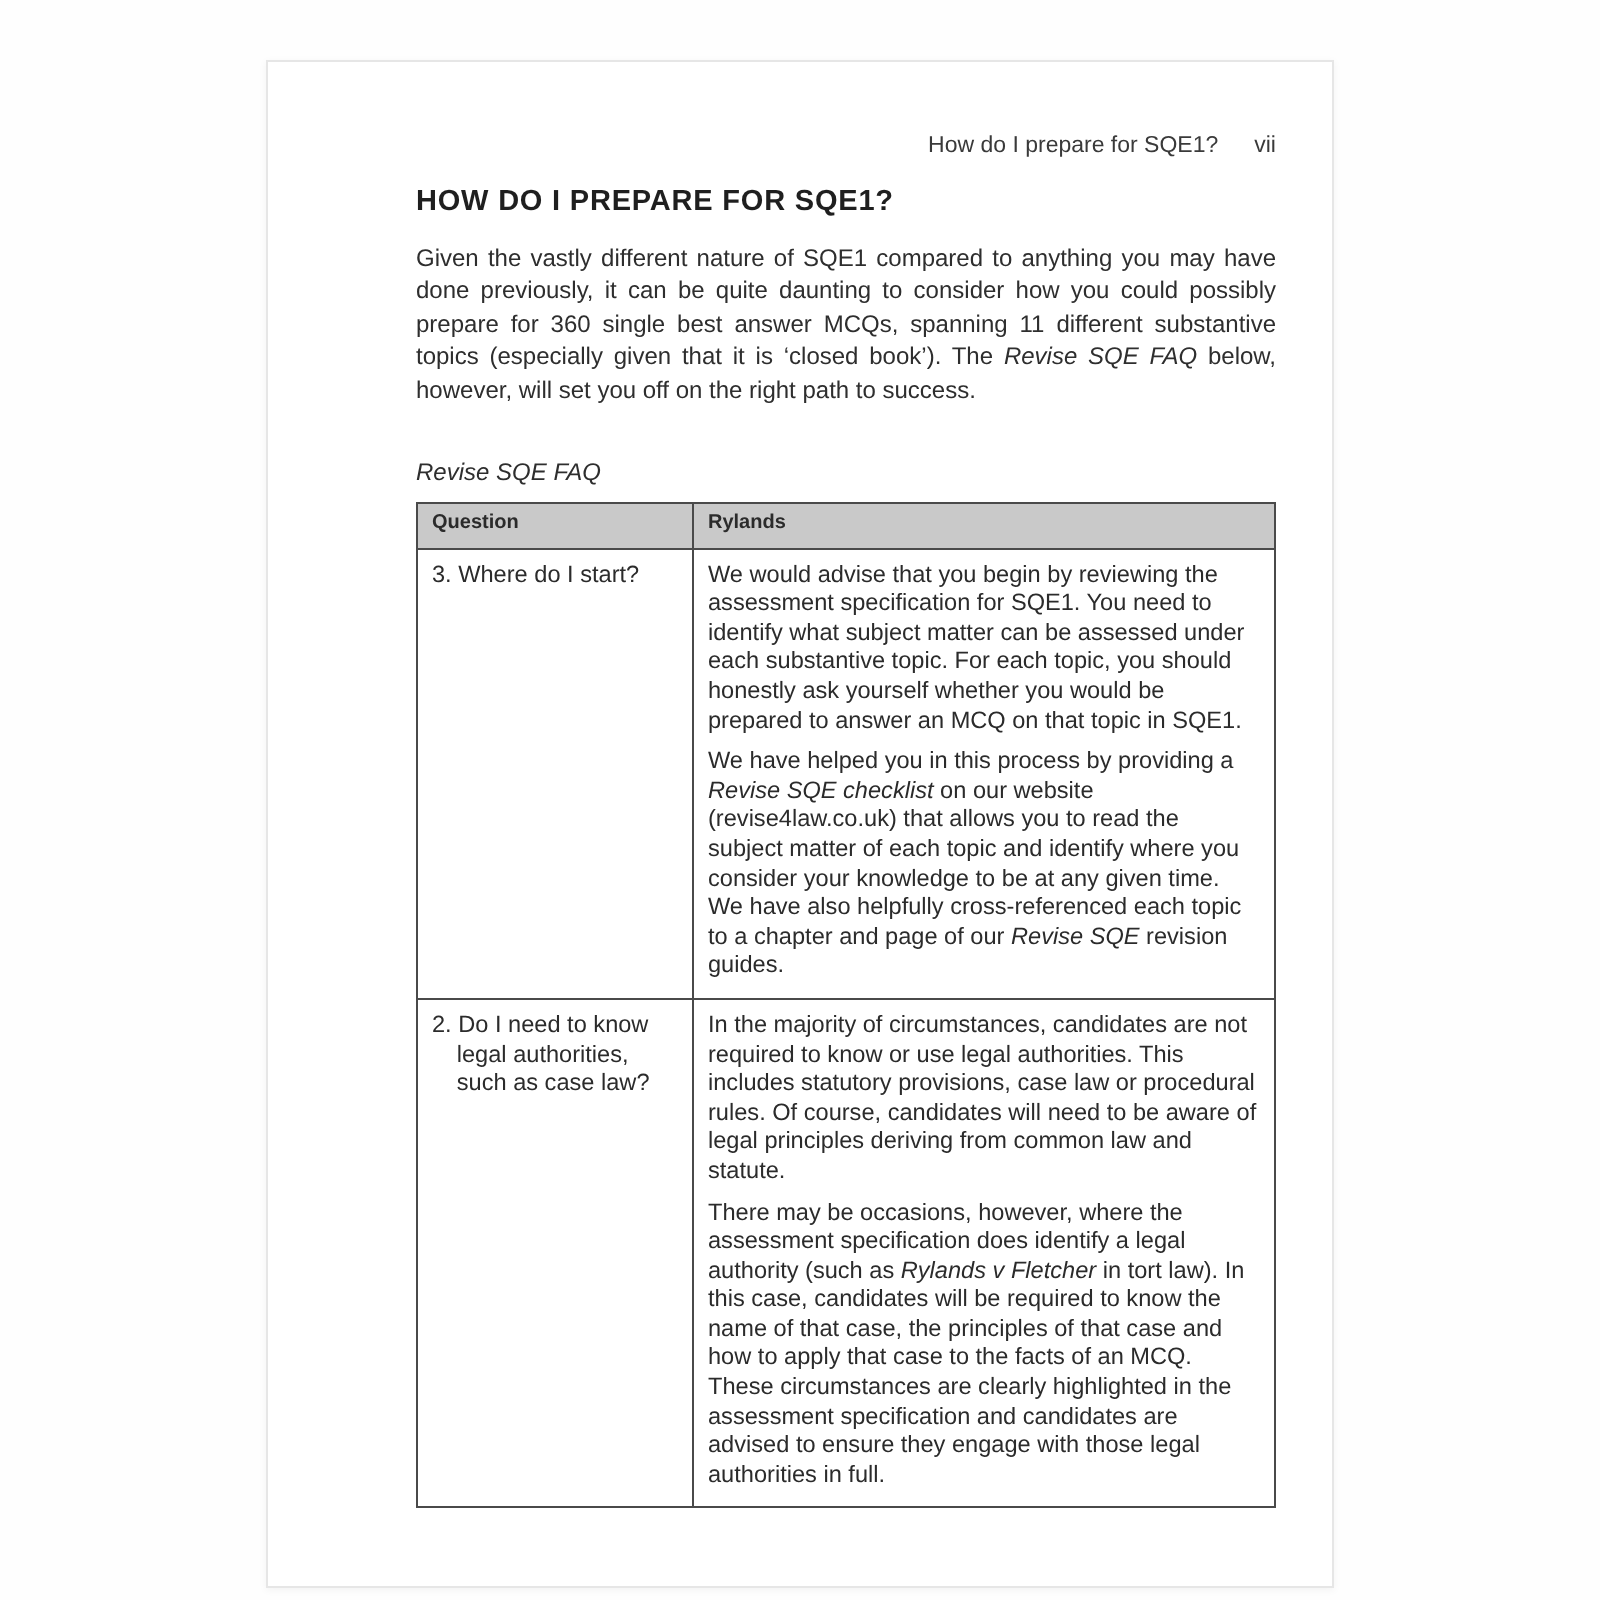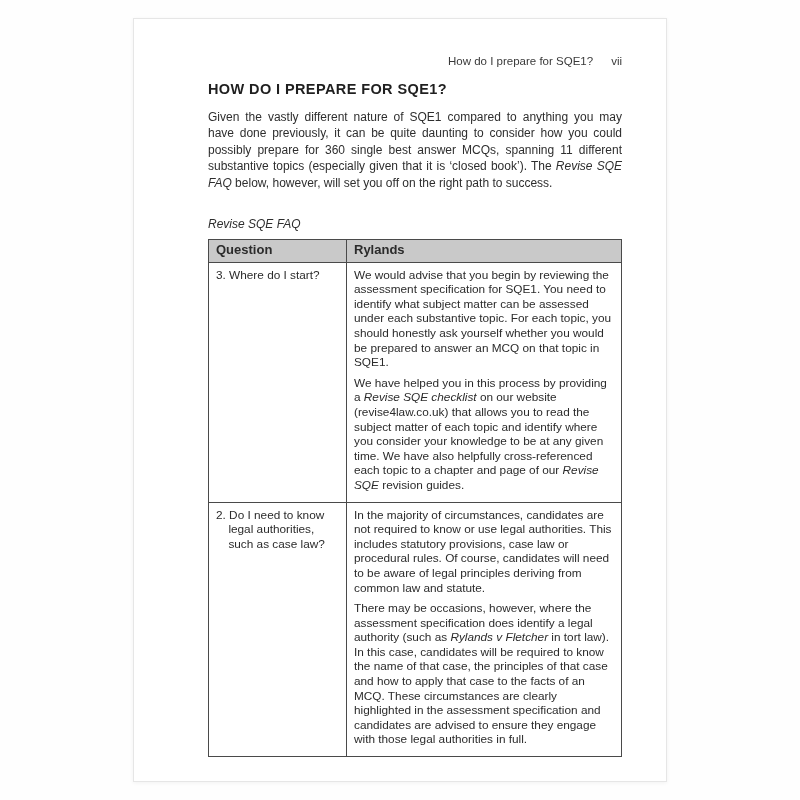--- a/index.html
+++ b/index.html
@@ -12,28 +12,28 @@
     color: #2e2e2e;
   }
   .canvas {
     position: relative;
     width: 800px;
     height: 800px;
   }
   .page {
     position: absolute;
     left: 133px;
-    top: 18px;
+    top: 30px;
     width: 534px;
     height: 764px;
     box-sizing: border-box;
     background: #ffffff;
     border: 1px solid #e6e6e6;
     box-shadow: 0 1px 4px rgba(0,0,0,0.05);
-    padding: 36px 44px 0 74px;
+    padding: 36px 28px 0 74px;
   }
   .running-header {
     display: flex;
     justify-content: flex-end;
     align-items: baseline;
     gap: 18px;
     font-size: 11.5px;
     color: #3a3a3a;
     margin-bottom: 14px;
   }
@@ -64,21 +64,21 @@
   }
   table.faq col.q-col { width: 138px; }
   table.faq th, table.faq td {
     border: 1px solid #4a4a4a;
     vertical-align: top;
     text-align: left;
   }
   table.faq th {
     background: #c9c9c9;
     font-weight: bold;
-    font-size: 13px;
+    font-size: 10px;
     padding: 3px 7px 4px 7px;
     margin-top: 24px;
   }
   table.faq td {
     padding: 5px 7px 9px 7px;
   }
   .hanging {
     padding-left: 1.05em;
     text-indent: -1.05em;
   }

